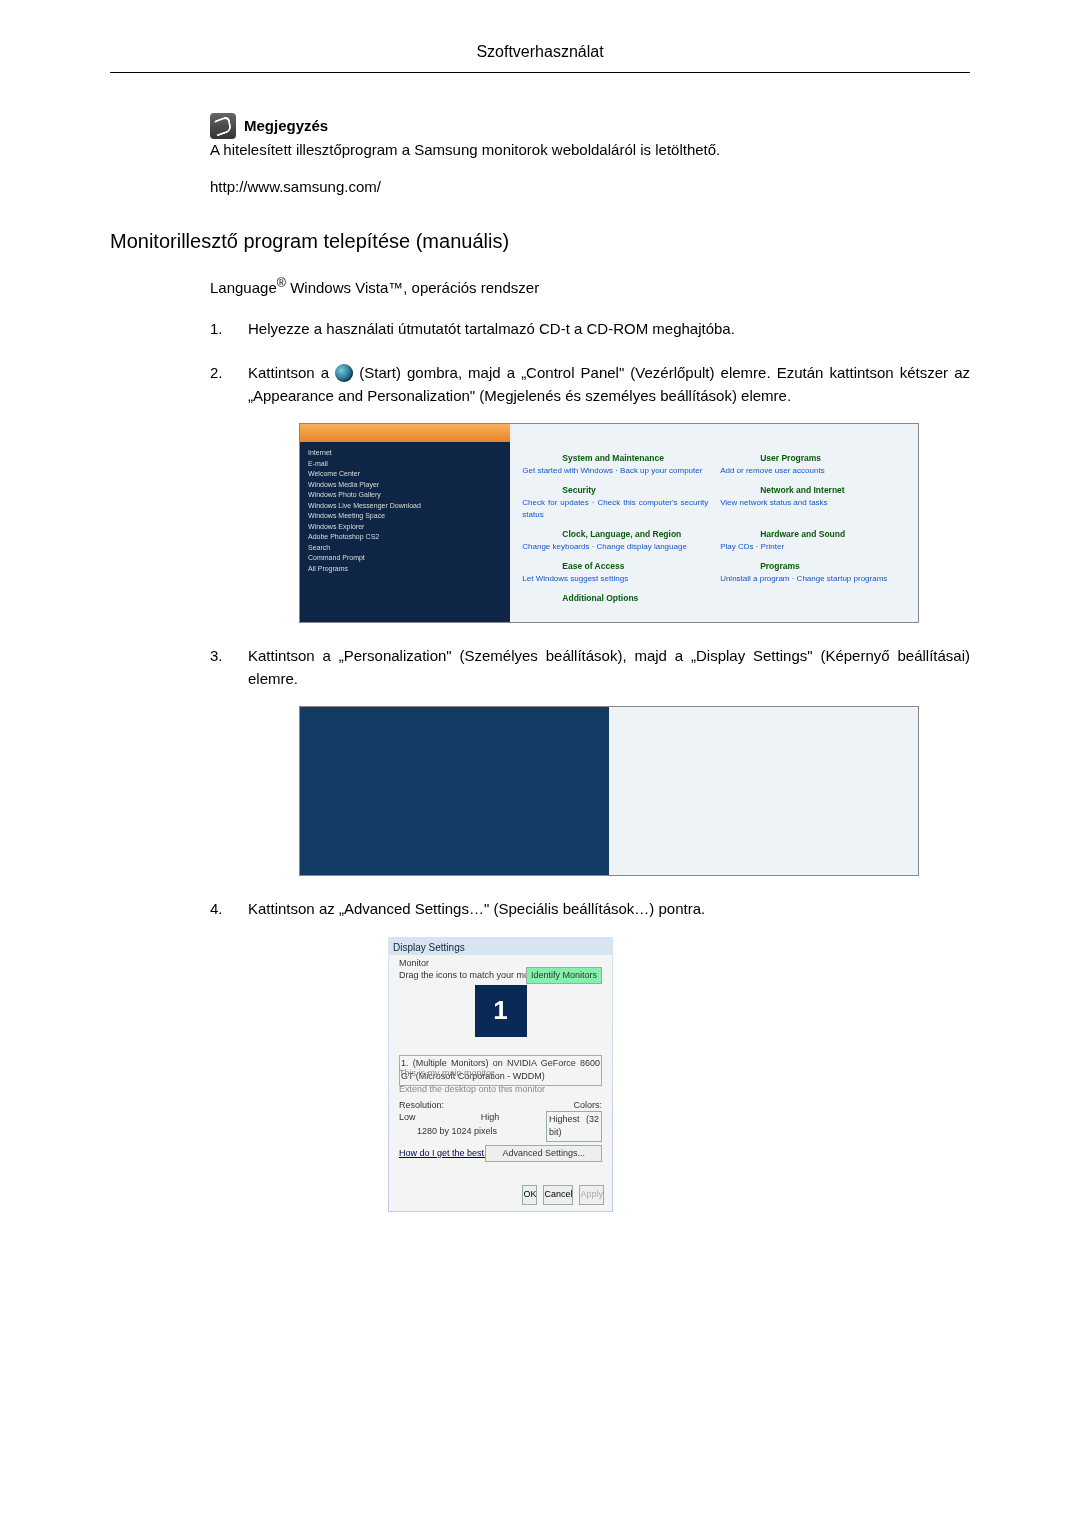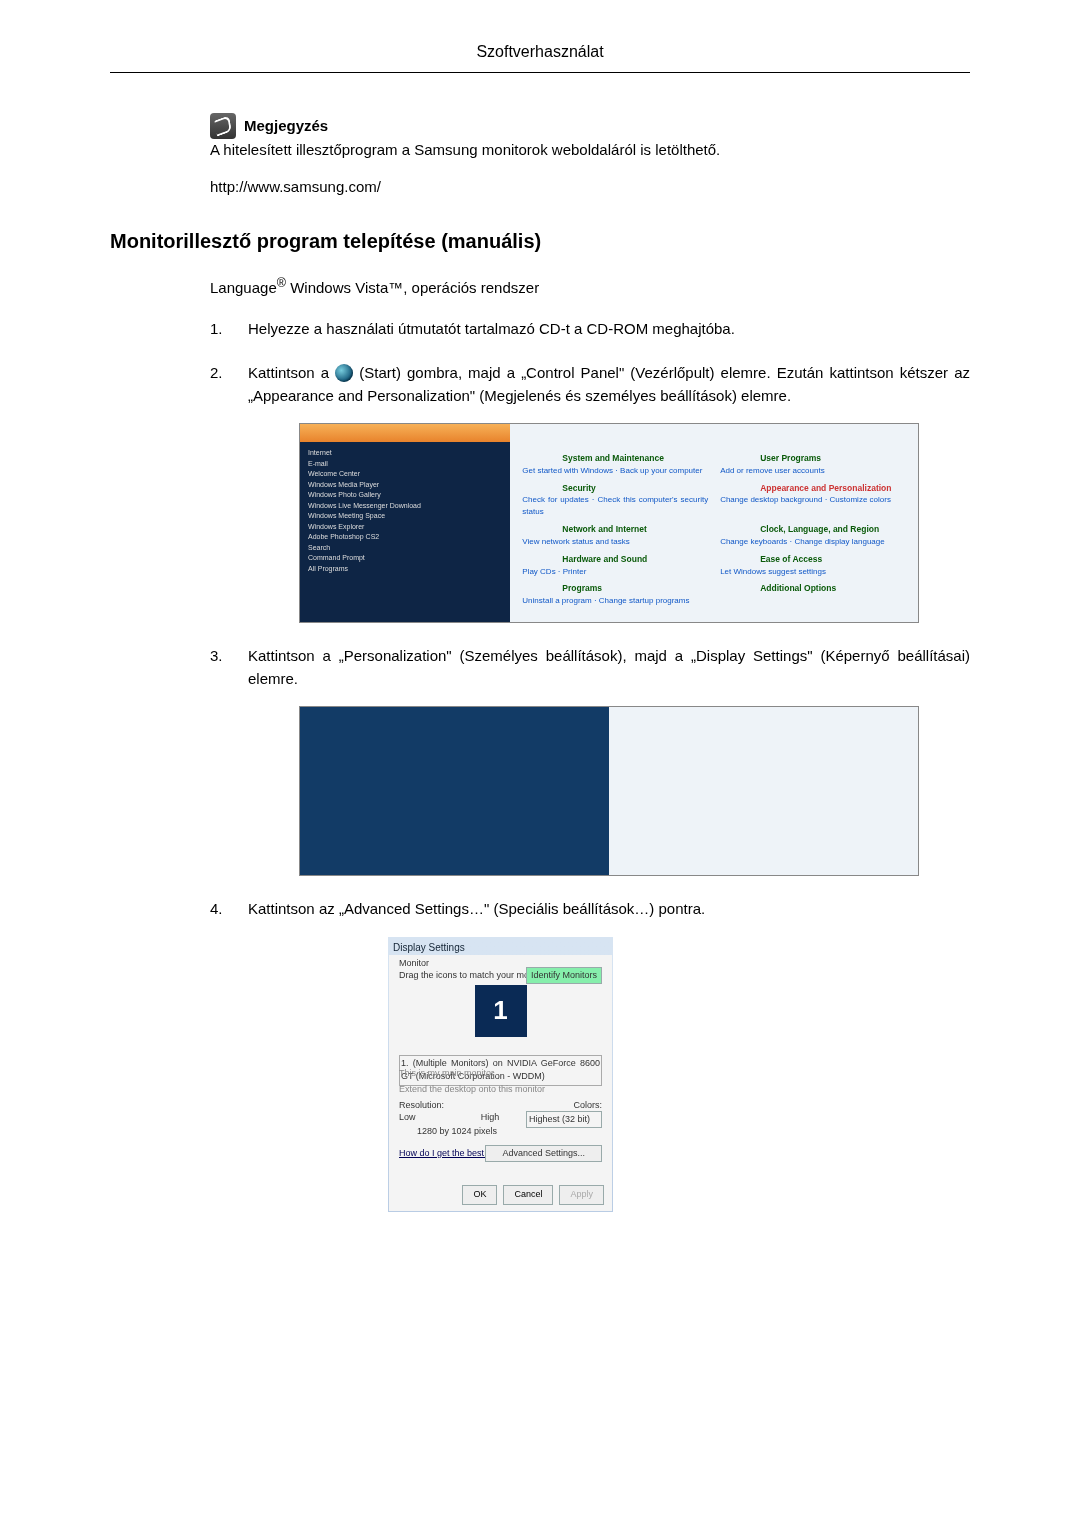--- a/index.html
+++ b/index.html
@@ -50,21 +50,21 @@
   .note-label {
     font-weight: bold;
     font-size: 15px;
   }
   .note-text {
     margin-bottom: 14px;
     text-align: justify;
   }
   .section-heading {
     font-size: 20px;
-    font-weight: bold;
+    font-weight: normal;
     margin: 24px 0 18px 0;
   }
   .subhead {
     margin-left: 100px;
     margin-bottom: 18px;
   }
   ol.steps {
     list-style: none;
     margin-left: 100px;
   }
@@ -137,21 +137,21 @@
     display:flex; align-items:center; justify-content:center;
     font-size:26px; font-weight:bold;
   }
   .screenshot.dlg .row{
     position:absolute; left:10px; right:10px; font-size:9px; color:#333;
   }
   .screenshot.dlg .btnrow{
     position:absolute; bottom:6px; right:8px; display:flex; gap:6px;
   }
   .screenshot.dlg .btn{
-    font-size:9px; padding:2px 10px; background:#eee; border:1px solid #9aa;
+    font-size:9px; padding:2px 0; background:#eee; border:1px solid #9aa;
   }
   .screenshot.dlg .lbl { color:#005; }
   .cp-pane {
     position:absolute; left:35%; top:22px; right:6px; bottom:6px;
     display:grid; grid-template-columns:1fr 1fr; gap:2px 12px; padding:6px;
     font-size:8px;
   }
   .cp-item { color:#0a5a0a; }
   .cp-item b { color:#0a5a0a; display:block; font-size:8.5px;margin-left:40px;}
   .cp-item span { color:#1158c7; display:block; }
@@ -216,24 +216,20 @@
             </div>
           <div class="cp-item">
               <b>User Programs</b>
               <span>Add or remove user accounts</span>
             </div>
           <div class="cp-item">
               <b>Security</b>
               <span>Check for updates · Check this computer's security status</span>
             </div>
           <div class="cp-item">
-              <b style="color:#c33">Appearance and Personalization</b>
-              <span>Change desktop background · Customize colors</span>
-            </div>
-          <div class="cp-item">
               <b>Network and Internet</b>
               <span>View network status and tasks</span>
             </div>
           <div class="cp-item">
               <b>Clock, Language, and Region</b>
               <span>Change keyboards · Change display language</span>
             </div>
           <div class="cp-item">
               <b>Hardware and Sound</b>
               <span>Play CDs · Printer</span>
@@ -273,21 +269,21 @@
         <div class="row" style="top:14px">Drag the icons to match your monitors.</div>
         <div class="row" style="top:12px;left:auto;right:10px;width:auto;border:1px solid #9aa;padding:1px 4px;background:#86efac">Identify Monitors</div>
         <div class="preview">1</div>
         <div class="row" style="top:100px;border:1px solid #aaa;padding:1px">1. (Multiple Monitors) on NVIDIA GeForce 8600 GT (Microsoft Corporation - WDDM)</div>
         <div class="row" style="top:112px;color:#888">This is my main monitor</div>
         <div class="row" style="top:128px;color:#888">Extend the desktop onto this monitor</div>
         <div class="row" style="top:144px">Resolution:</div>
         <div class="row" style="top:156px;width:45%"><span>Low</span><span style="float:right">High</span></div>
         <div class="row" style="top:170px;left:28px">1280 by 1024 pixels</div>
         <div class="row" style="top:144px;left:auto;right:10px;width:auto">Colors:</div>
-        <div class="row" style="top:156px;left:auto;right:10px;width:76px;border:1px solid #9aa;padding:1px 2px">Highest (32 bit)</div>
+        <div class="row" style="top:156px;left:auto;right:10px;width:56px;border:1px solid #9aa;padding:1px 2px">Highest (32 bit)</div>
         <div class="row lbl" style="top:192px;text-decoration:underline">How do I get the best display?</div>
         <div class="row" style="top:190px;left:auto;right:10px;width:auto;border:1px solid #9aa;padding:1px 16px;background:#eee">Advanced Settings...</div>
         <div class="btnrow">
           <span class="btn">OK</span>
           <span class="btn">Cancel</span>
           <span class="btn" style="color:#aaa">Apply</span>
         </div>
       </div>
     </div>
   </li>

